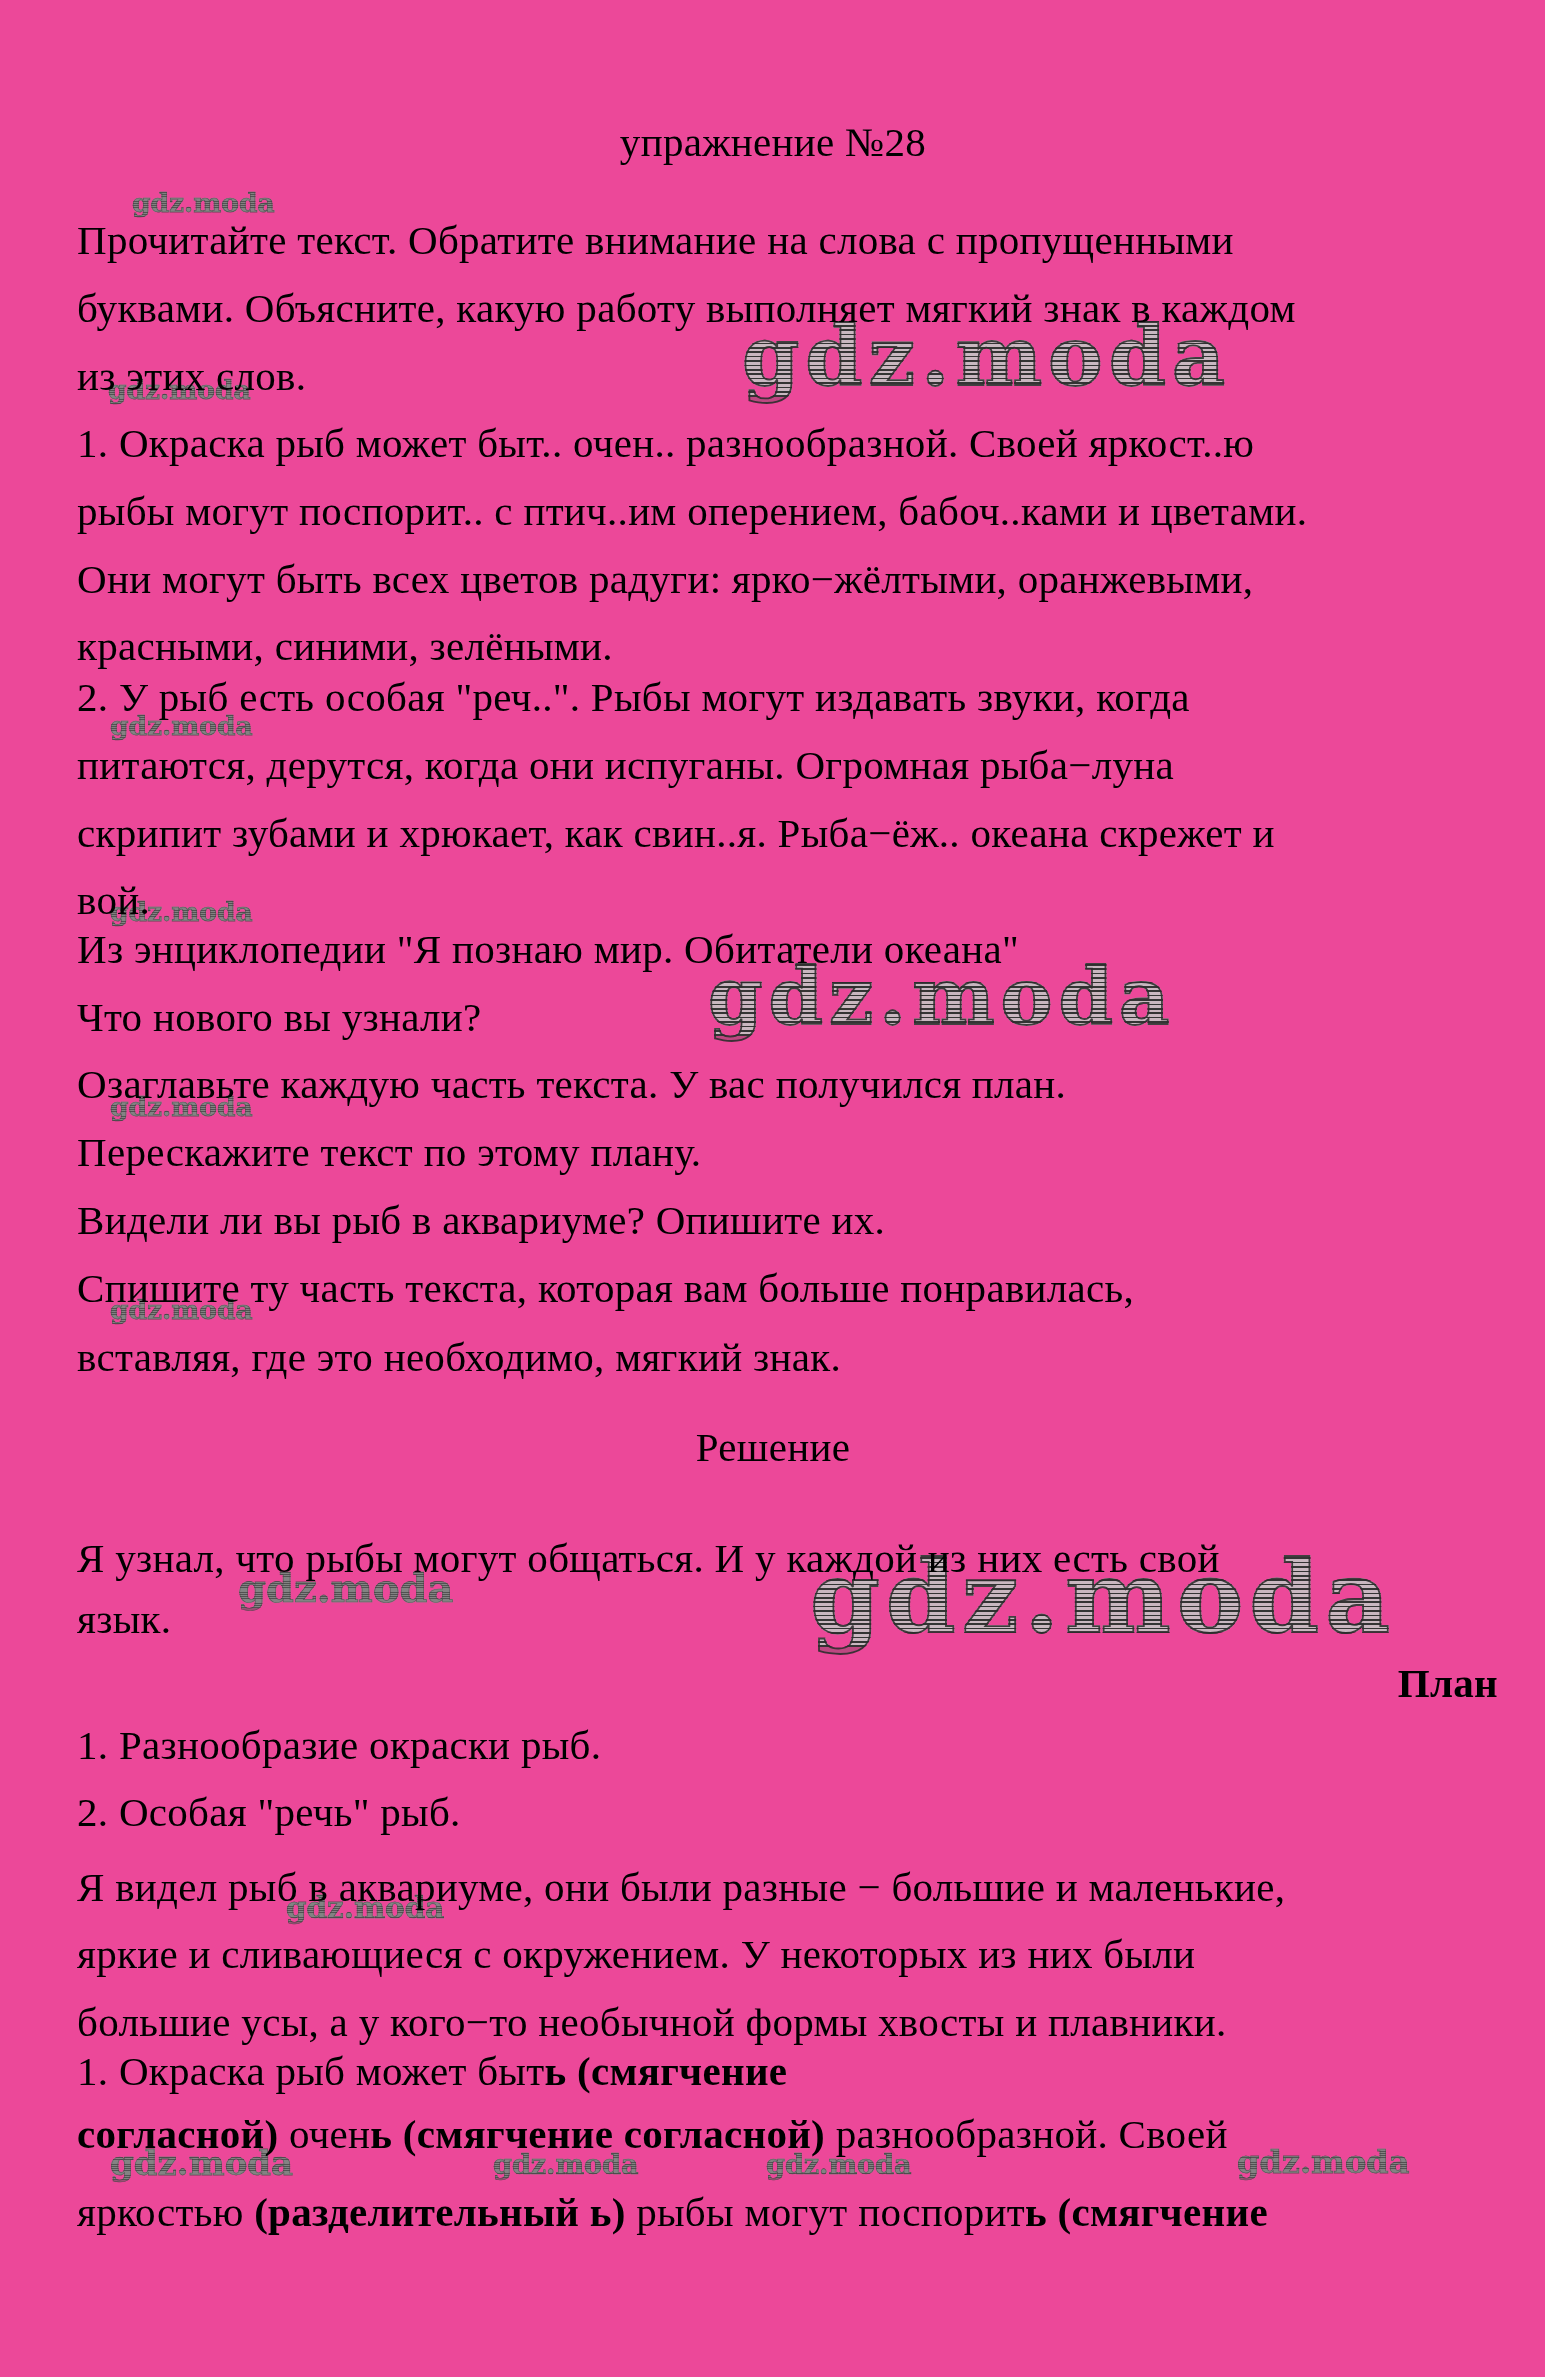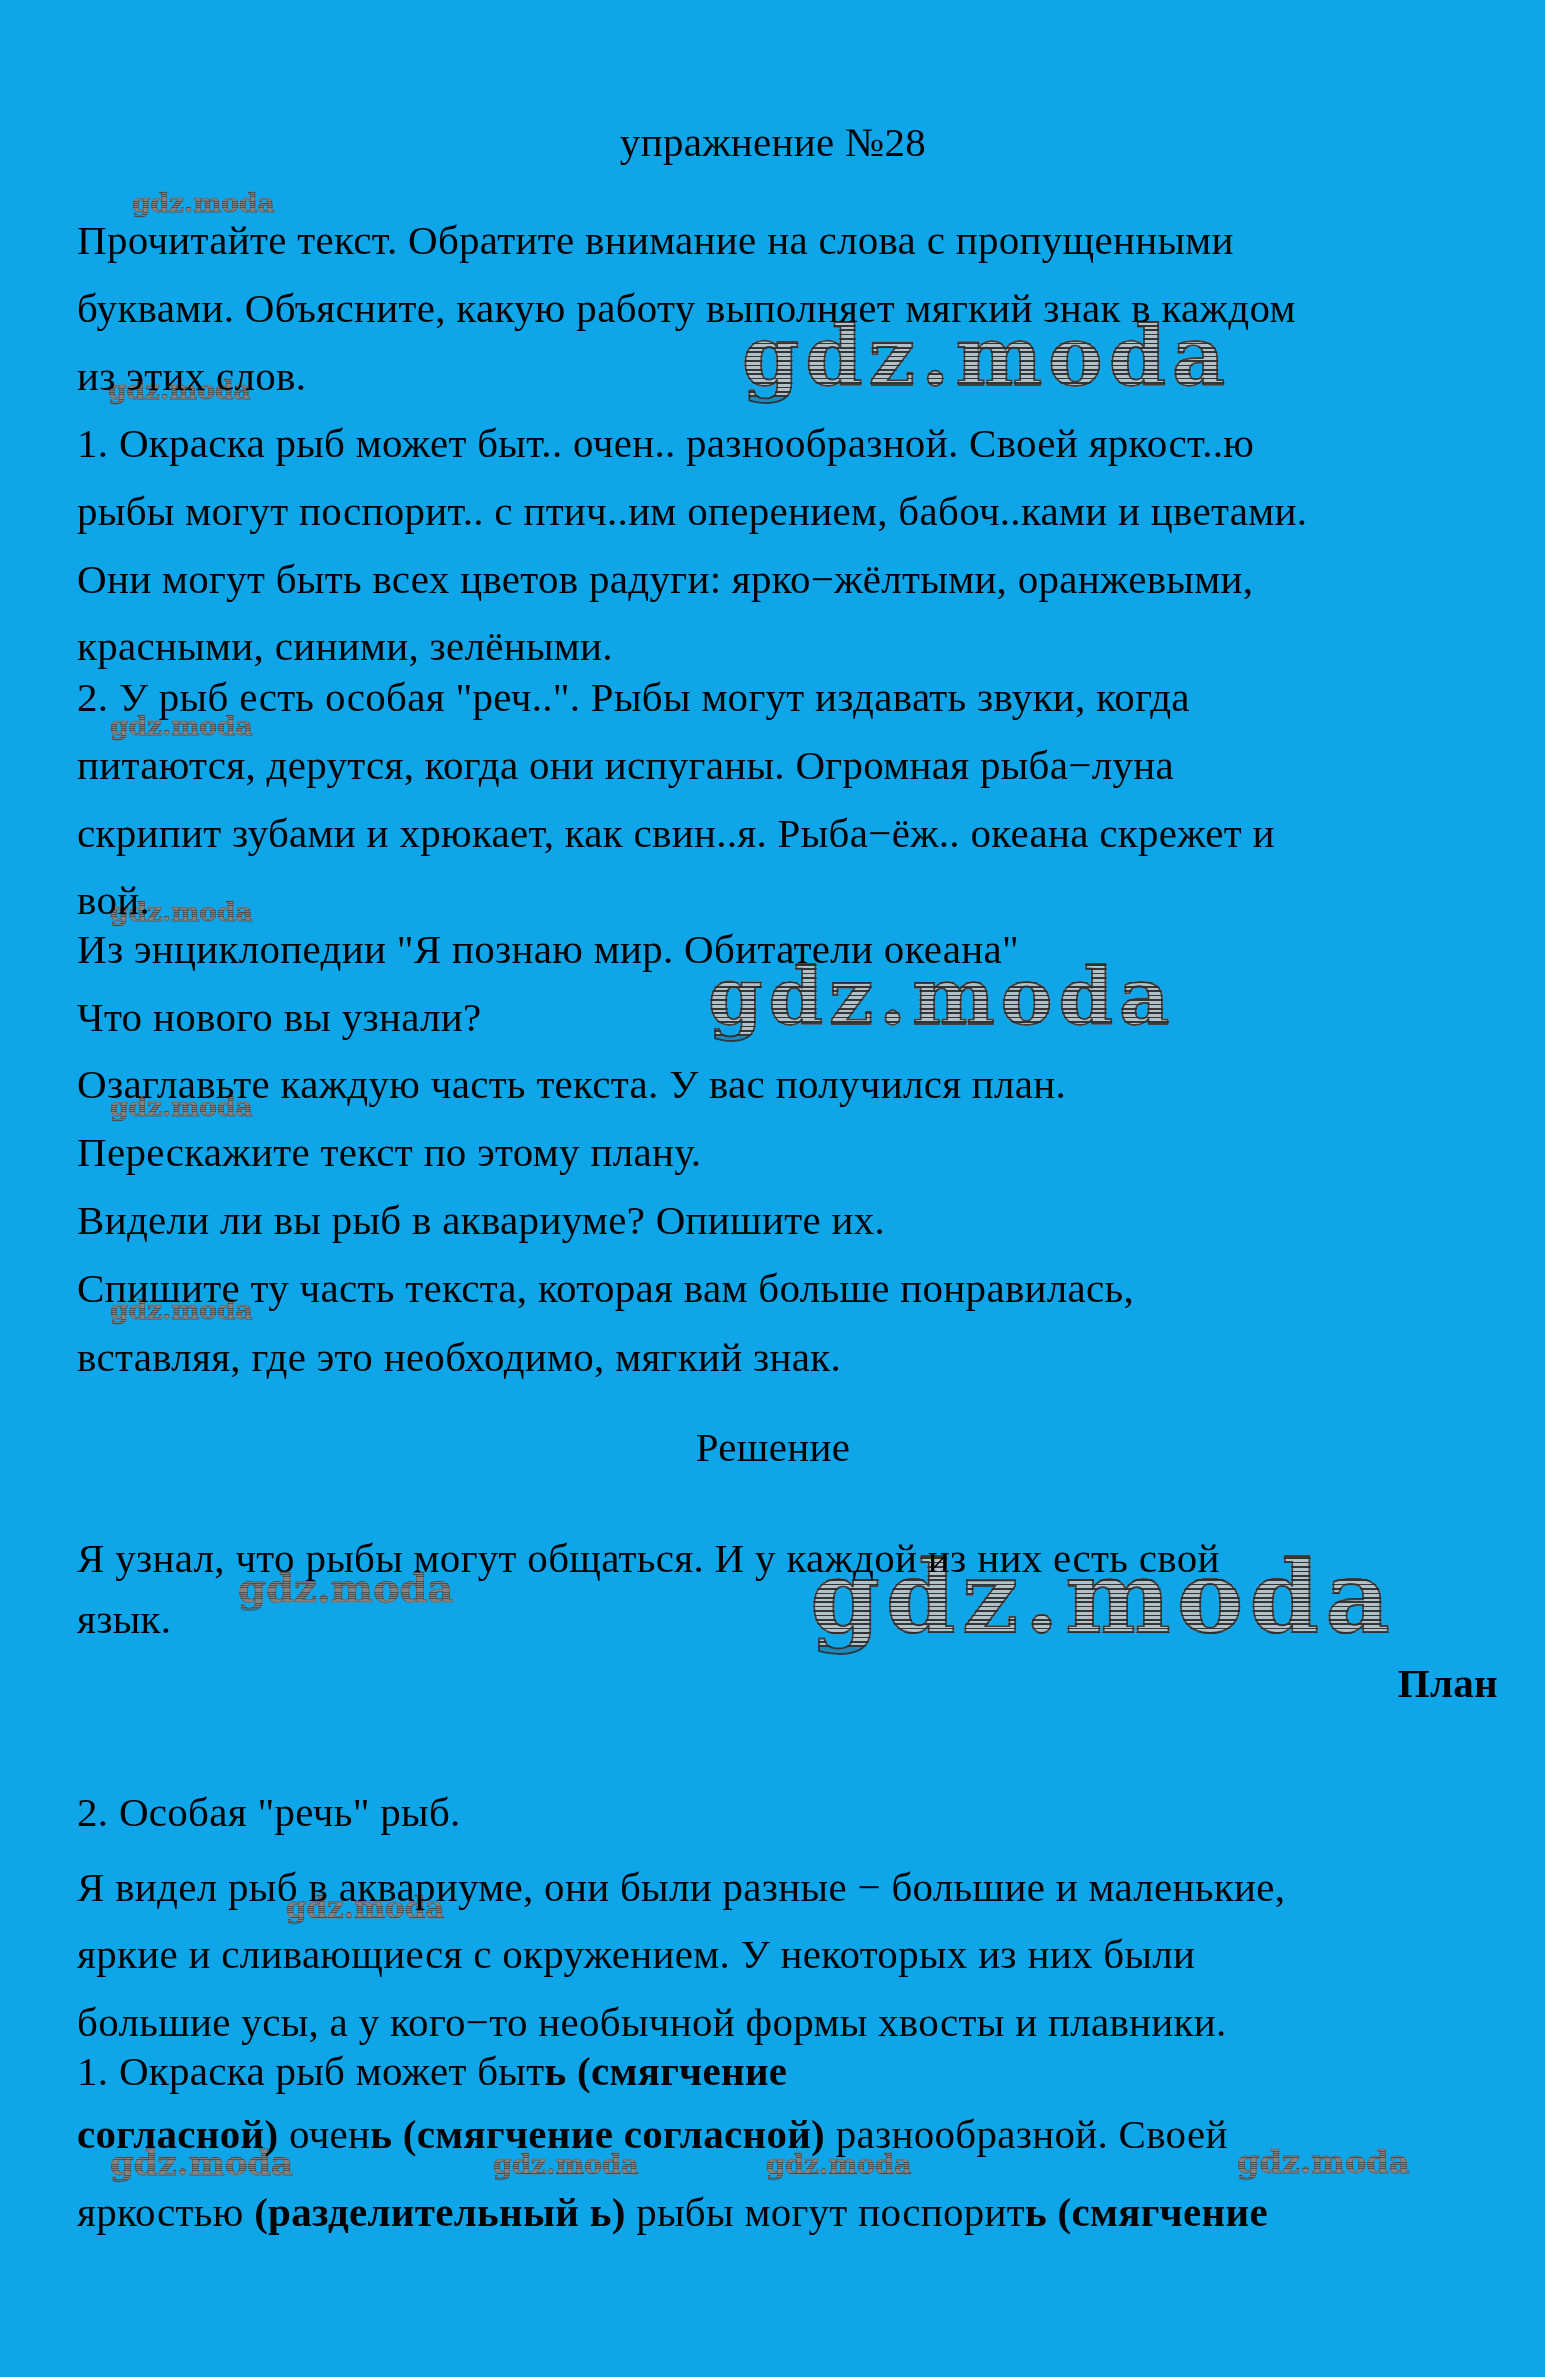--- a/index.html
+++ b/index.html
@@ -1,19 +1,19 @@
 <!DOCTYPE html>
 <html style="font-size:11.8px"><head>
 <meta charset="utf-8">
 <style>
   html,body{margin:0;padding:0;background:#ffffff;}
   .page{
     position:relative;
     width:1546px;height:2377px;
-    background:#0ea5e9;
+    background:#ec4899;
     outline:0.7px solid #e3e3e3;
     overflow:hidden;
     font-family:"Liberation Serif","DejaVu Serif",serif;
     color:#000000;
   }
   .line{
     position:absolute;
     left:77px;
     width:1421px;
     font-size:41px;
@@ -67,20 +67,21 @@
     <div class="line" style="top: 994px;"><span>Что нового вы узнали?</span></div>
     <div class="line" style="top: 1061px;"><span>Озаглавьте каждую часть текста. У вас получился план.</span></div>
     <div class="line" style="top: 1129px;"><span>Перескажите текст по этому плану.</span></div>
     <div class="line" style="top: 1197px;"><span>Видели ли вы рыб в аквариуме? Опишите их.</span></div>
     <div class="line" style="top: 1265px;"><span>Спишите ту часть текста, которая вам больше понравилась,</span></div>
     <div class="line" style="top: 1334px;"><span>вставляя, где это необходимо, мягкий знак.</span></div>
     <div class="line center" style="top: 1424px;"><span>Решение</span></div>
     <div class="line" style="top: 1535px;"><span>Я узнал, что рыбы могут общаться. И у каждой из них есть свой</span></div>
     <div class="line" style="top: 1596px;"><span>язык.</span></div>
     <div class="line boldline" style="top: 1660px; text-align: right;"><span>План</span></div>
+    <div class="line" style="top: 1722px;"><span>1. Разнообразие окраски рыб.</span></div>
     <div class="line" style="top: 1789px;"><span>2. Особая "речь" рыб.</span></div>
     <div class="line" style="top: 1931px;"><span>яркие и сливающиеся с окружением. У некоторых из них были</span></div>
     <div class="line" style="top: 1864px;"><span>Я видел рыб в аквариуме, они были разные − большие и маленькие,</span></div>
     <div class="line" style="top: 1999px;"><span>большие усы, а у кого−то необычной формы хвосты и плавники.</span></div>
     <div class="line" style="top: 2048px;"><span>1. Окраска рыб может быт</span><span class="b">ь (смягчение</span></div>
     <div class="line" style="top: 2189px;"><span>яркостью </span><span class="b">(разделительный ь)</span><span> рыбы могут поспорит</span><span class="b">ь</span><span> </span><span class="b">(смягчение</span></div>
     <div class="line" style="top: 2111px;"><span class="b">согласной)</span><span> очен</span><span class="b">ь</span><span> </span><span class="b">(смягчение согласной)</span><span> разнообразной. Своей</span></div>
     <span class="wm small" style="left: 132px; top: 190px; font-size: 26.5px;">gdz.moda</span>
     <span class="wm small" style="left: 108px; top: 377px; font-size: 26.5px;">gdz.moda</span>
     <span class="wm small" style="left: 110px; top: 713px; font-size: 26.5px;">gdz.moda</span>

